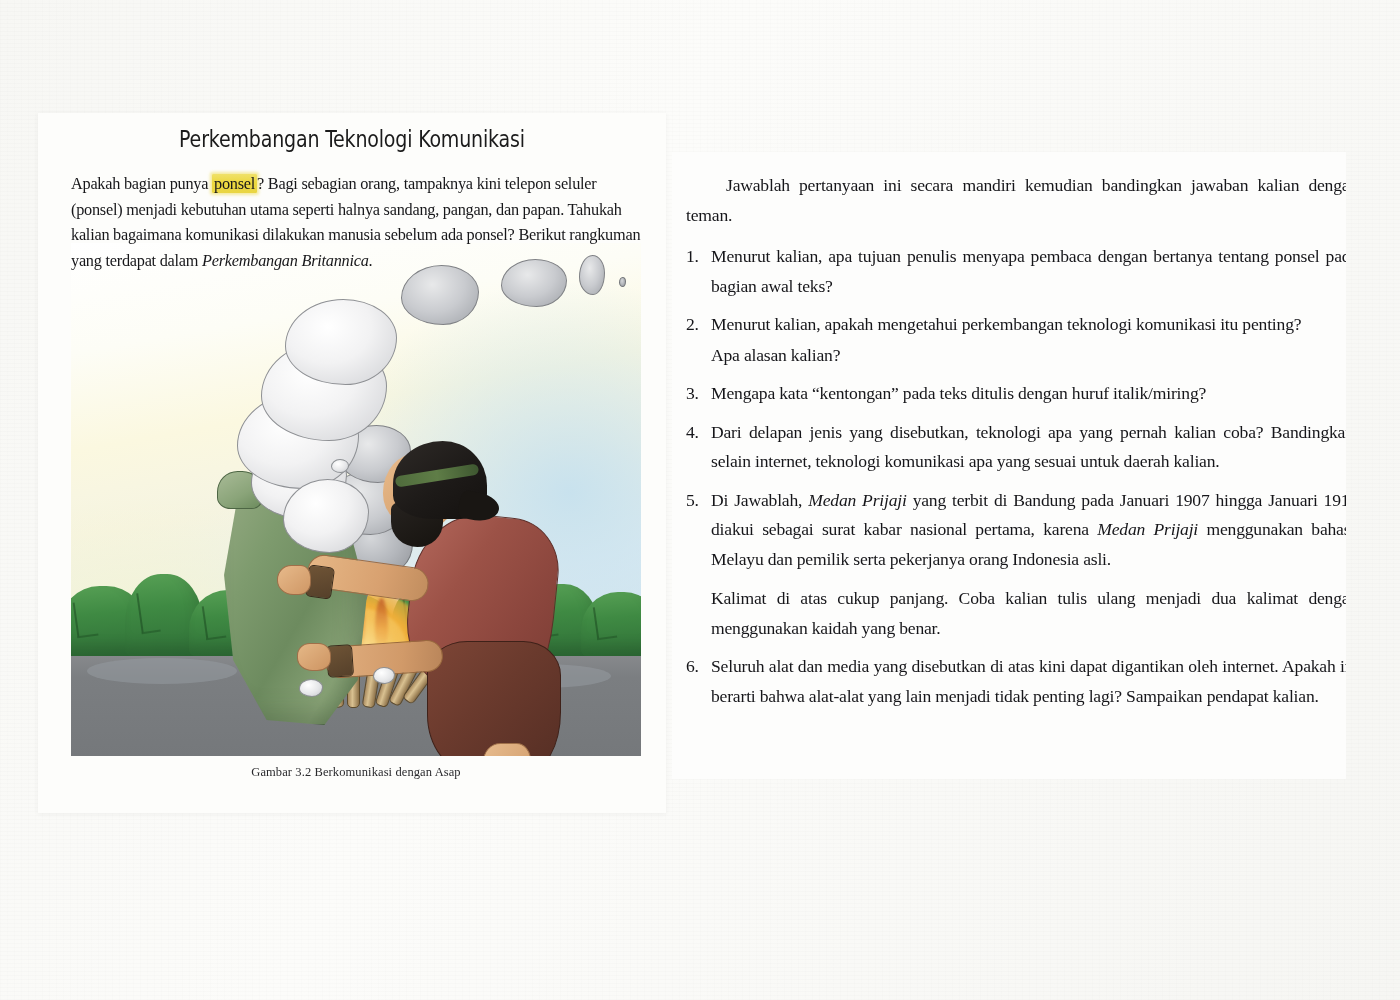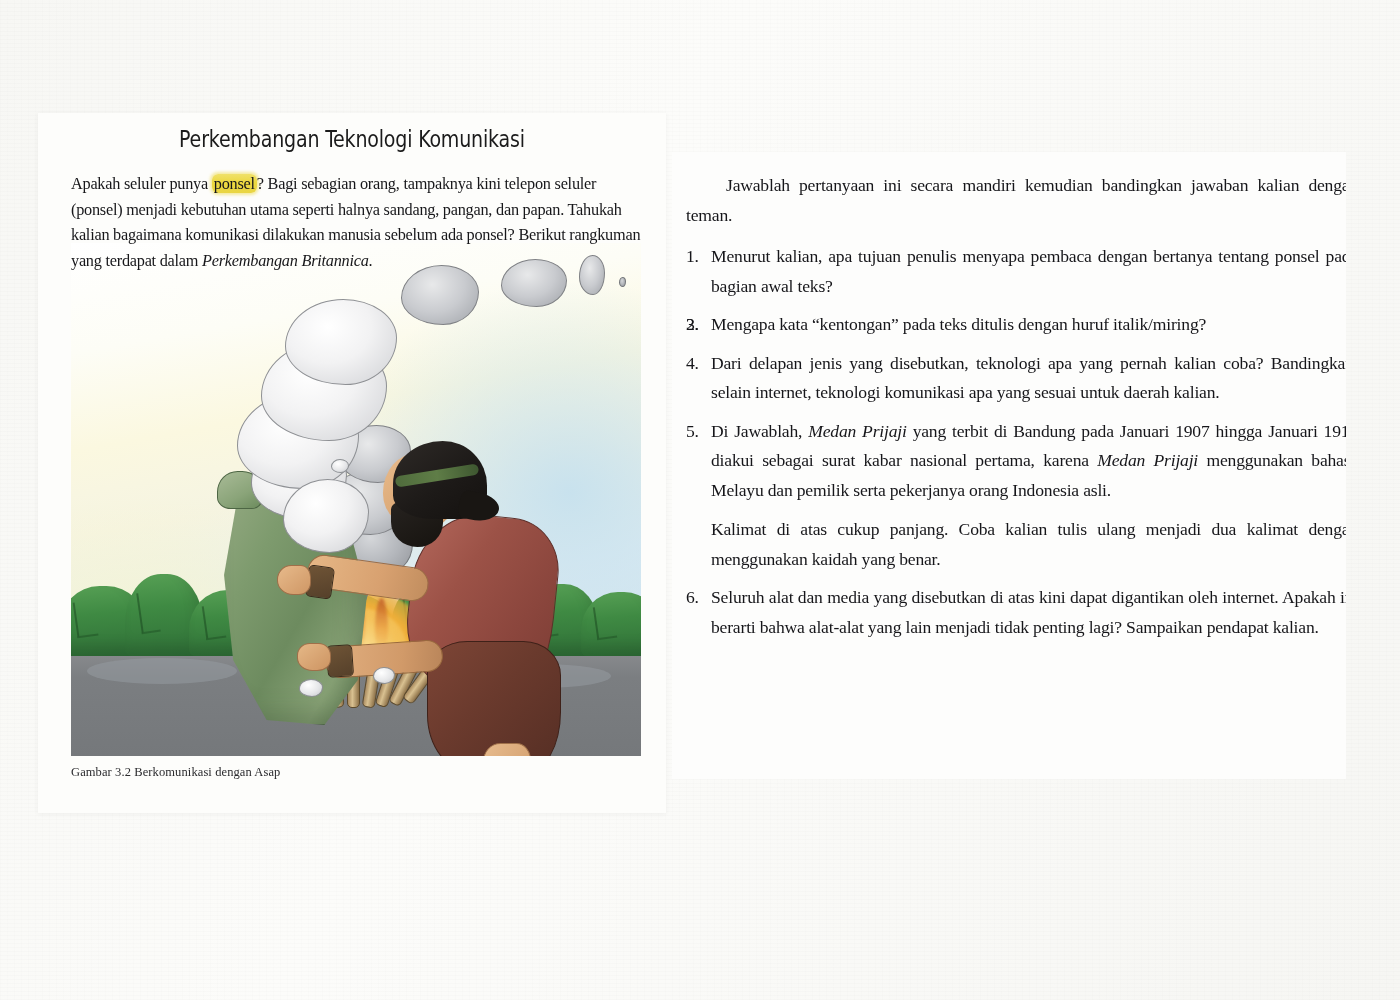--- a/index.html
+++ b/index.html
@@ -60,21 +60,21 @@
     font-size: 16.3px;
     line-height: 25.5px;
     color: #17171a;
     letter-spacing: -0.25px;
     z-index: 4;
     text-align: left;
   }
   .hl-ponsel {
     background: linear-gradient(180deg, #f0e16a 0%, #ecd83f 45%, #e9d544 100%);
     padding: 0 2px;
-    border-radius: 6px;
+    border-radius: 1px;
     box-shadow: 0 0 3px 2px rgba(240,225,110,0.65);
   }
   .ital { font-style: italic; }
 
   
   #figure-block {
     position: absolute;
     left: 33px;
     top: 130px;
     width: 570px;
@@ -305,20 +305,21 @@
   }
   .stone {
     position: absolute;
     background: radial-gradient(ellipse at 38% 32%, #ffffff 0%, #e6e7e9 55%, #c6c8cc 100%);
     border: 1px solid #8d9094;
     border-radius: 50% 50% 46% 54% / 54% 46% 54% 46%;
   }
 
   #figure-caption {
     margin-top: 9px;
+    text-align: center;
     font-family: "Liberation Serif", serif;
     font-size: 12.5px;
     letter-spacing: 0.1px;
     color: #2a2a2d;
   }
 
   
   #right-panel {
     position: absolute;
     left: 672px;
@@ -379,21 +380,21 @@
   }
 </style>
 </head>
 <body>
 
 <div id="left-card">
 
   <h1 id="article-title">Perkembangan Teknologi Komunikasi</h1>
 
   <div id="intro-paragraph">
-    <span>Apakah seluler punya </span><span class="hl-ponsel">ponsel</span><span>? Bagi sebagian orang, tampaknya kini telepon seluler (ponsel) menjadi kebutuhan utama seperti halnya sandang, pangan, dan papan. Tahukah kalian bagaimana komunikasi dilakukan manusia sebelum ada ponsel? Berikut rangkuman yang terdapat dalam </span><span class="ital">Perkembangan Britannica</span><span>.</span>
+    <span>Apakah bagian punya </span><span class="hl-ponsel">ponsel</span><span>? Bagi sebagian orang, tampaknya kini telepon seluler (ponsel) menjadi kebutuhan utama seperti halnya sandang, pangan, dan papan. Tahukah kalian bagaimana komunikasi dilakukan manusia sebelum ada ponsel? Berikut rangkuman yang terdapat dalam </span><span class="ital">Perkembangan Britannica</span><span>.</span>
   </div>
 
   <div id="figure-block">
     <div id="illustration">
 
       <div class="sky-glow"></div>
       <div class="sky-blue-right"></div>
 
       <div class="ground">
         <div class="ground-puddle" style="left:16px; top:14px; width:150px; height:26px;"></div>
@@ -481,20 +482,22 @@
 
     <ol id="question-list">
 
       <li>
         <span class="qnum">1.</span>
         <span class="q-body q-justify">Menurut kalian, apa tujuan penulis menyapa pembaca dengan bertanya tentang ponsel pada bagian awal teks?</span>
       </li>
 
       <li>
         <span class="qnum">2.</span>
+        <span class="q-body q-justify">Menurut kalian, apakah mengetahui perkembangan teknologi komunikasi itu penting?</span>
+        <span class="q-sub">Apa alasan kalian?</span>
       </li>
 
       <li>
         <span class="qnum">3.</span>
         <span class="q-body q-left">Mengapa kata “kentongan” pada teks ditulis dengan huruf italik/miring?</span>
       </li>
 
       <li>
         <span class="qnum">4.</span>
         <span class="q-body q-justify">Dari delapan jenis yang disebutkan, teknologi apa yang pernah kalian coba? Bandingkan, selain internet, teknologi komunikasi apa yang sesuai untuk daerah kalian.</span>

